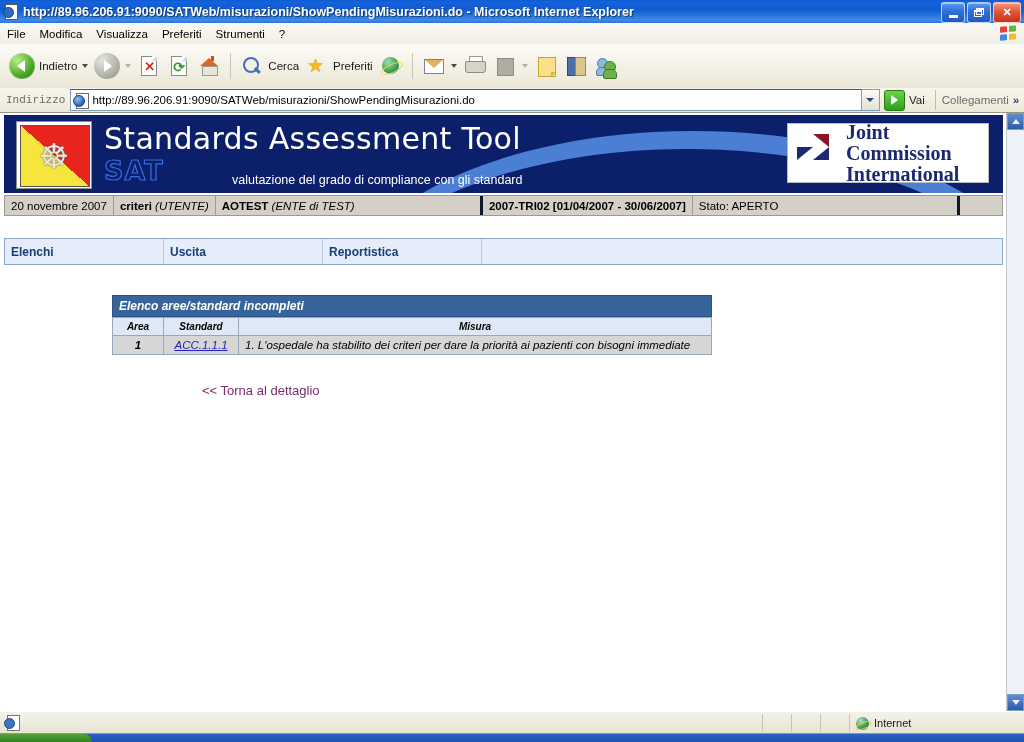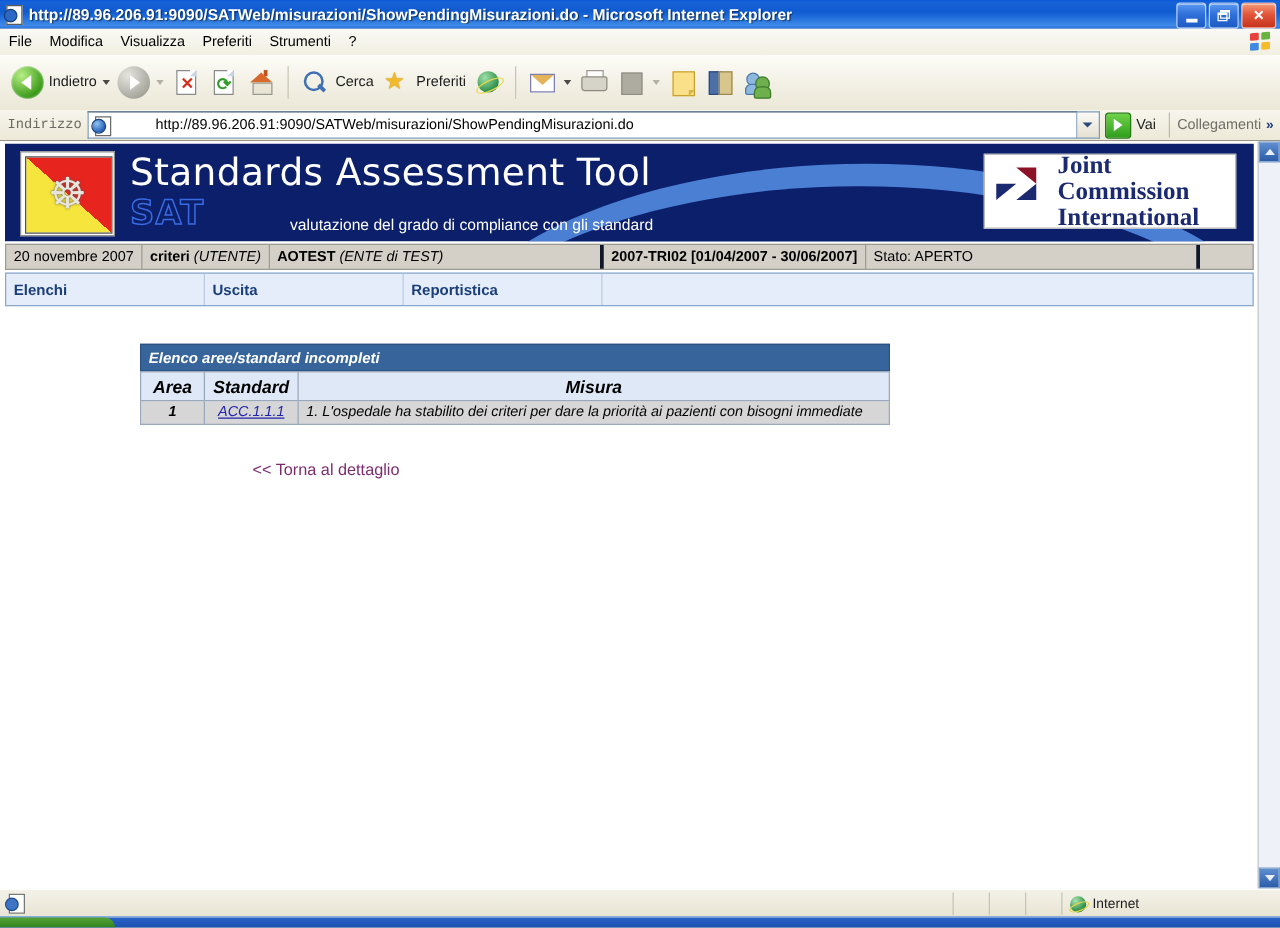--- a/index.html
+++ b/index.html
@@ -131,21 +131,21 @@
   .addrbar {
     position: absolute; left: 0; top: 88px; width: 1024px; height: 24px;
     background: linear-gradient(to bottom,#f7f5ec 0%, #ece9d8 100%);
     border-bottom: 1px solid #97948a;
     display: flex; align-items: center;
   }
   .addr-label { font-size: 11px; color: #6b6a62; padding: 0 5px 0 6px; font-family: Liberation Mono, monospace; }
   .addr-input-wrap {
     flex: 1; height: 20px; background:#fff;
     border: 1px solid #7f9db9; border-top-color:#3f5a76;
-    display:flex; align-items:center; margin-right:0;gap:32px;
+    display:flex; align-items:center; margin-right:0;
   }
   .addr-ico { width:16px;height:16px;margin:0 3px 0 2px; position:relative; flex:none;}
   .addr-ico .page2 { position:absolute;left:3px;top:1px;width:11px;height:14px;background:#fff;border:1px solid #6b6b6b;}
   .addr-ico .glb { position:absolute;left:0px;top:3px;width:10px;height:10px;border-radius:50%;
                    background: radial-gradient(circle at 35% 30%, #8fc4f0, #2a62b8 70%);border:1px solid #1a4380;}
   .addr-text { flex:1; font-size:11.5px; color:#000; white-space:nowrap; overflow:hidden; }
   .addr-drop {
     width: 17px; height: 20px; flex:none;
     background: linear-gradient(to bottom,#fbfaf6,#e4e1d2);
     border:1px solid #7f9db9; border-left:none;
@@ -233,40 +233,40 @@
     display: flex; align-items: stretch; font-size: 11.5px; color:#000;
   }
   .infocell { display:flex;align-items:center; padding: 0 6px; border-right: 1px solid #9b9b93; white-space:nowrap;}
   .infocell.flexgrow { flex: 1; border-right: 3px solid #0f172a;}
   .infocell.last { border-right:none; width: 30px;}
   .info-b { font-weight: bold; }
   .info-i { font-style: italic; }
 
   
   .navbar {
-    margin: 2px 4px 0 4px; height: 25px;
+    margin: 22px 4px 0 4px; height: 25px;
     background: #e4edf9; border: 1px solid #8aa8cc;
     display: flex; align-items: stretch; font-size: 12px;
   }
   .navcell {
     width: 152px; display:flex; align-items:center; padding-left: 6px;
     border-right: 1px solid #b9cbe2; color: #1a3e7a; font-weight: bold; cursor: default;
   }
   .navcell.grow { flex: 1; border-right: none; }
 
   
   .content { position: relative; padding-top: 30px; }
   .listbox { margin: 0 auto 0 112px; width: 600px; font-style: italic; }
   .listbox-title {
     background: #36649b; color: #ffffff; font-size: 12px; font-weight: bold;
     padding: 3px 6px; border: 1px solid #2a5282;
   }
   table.reptable { width: 600px; border-collapse: collapse; border: 1px solid #9b9b93; }
   table.reptable th {
-    background: #dee8f6; border: 1px solid #9aa8bb; font-size: 14px;
+    background: #dee8f6; border: 1px solid #9aa8bb; font-size: 10px;
     font-weight: bold; color: #000; padding: 3px 6px; text-align: center;
   }
   table.reptable td {
     background: #d6d6d6; border: 1px solid #9aa8bb; font-size: 11.5px;
     color: #000; padding: 3px 6px;
   }
   td.c-area { text-align: center; font-weight: bold; width: 38px; }
   td.c-std  { text-align: center; width: 62px; }
   th.h-area { width: 38px; }
   th.h-std  { width: 62px; }

